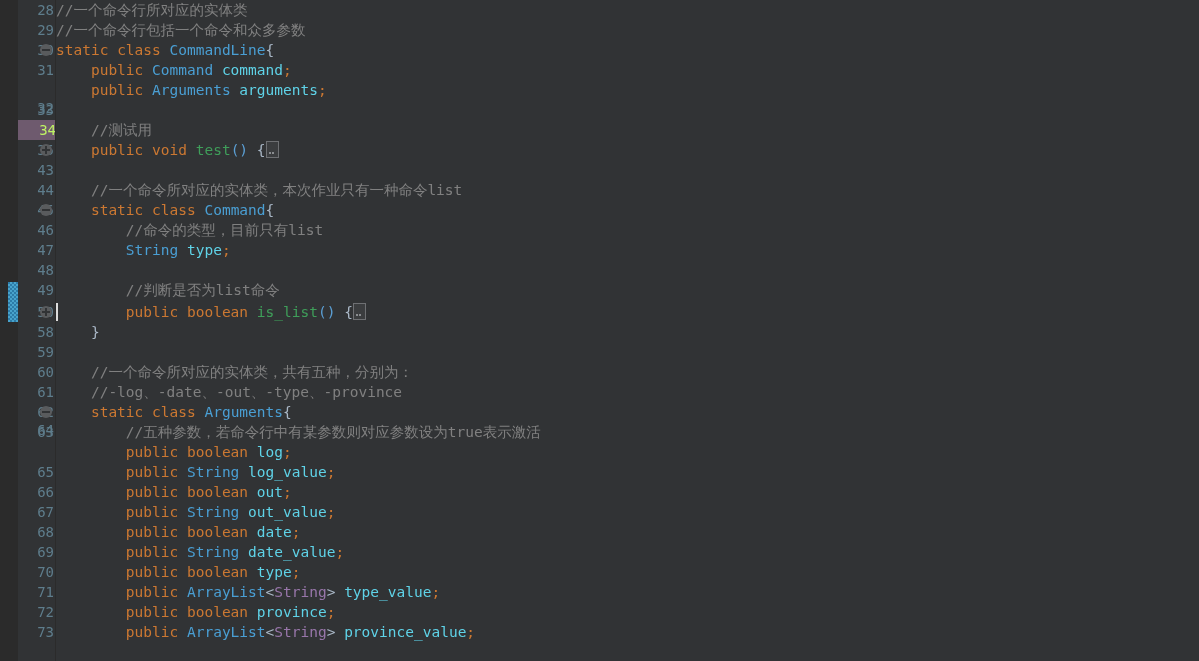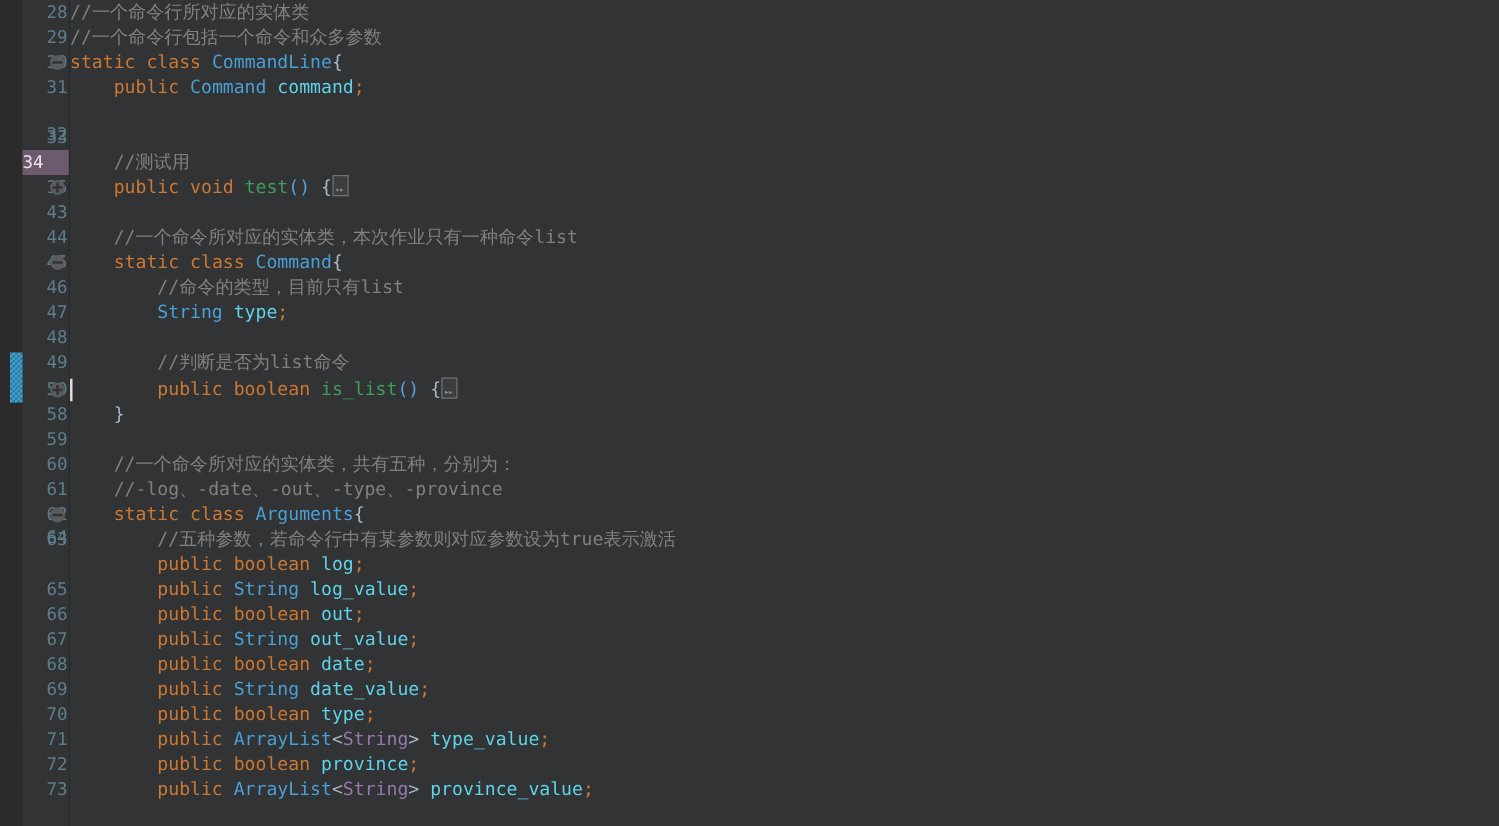--- a/index.html
+++ b/index.html
@@ -69,25 +69,25 @@
     height: 20px;
     line-height: 20px;
     text-align: right;
     font-size: 14px;
     color: #606366;
     letter-spacing: 0px;
   }
   .ln.num-color { color: #5e7d8c; }
   .ln.highlight {
     background: #6e5a6e;
-    color: #e5e5e5;
+    color: #bef264;
     right: 0px;
     width: 38px;
     padding-right: 0;
-    text-align: left;
+    text-align: right;
   }
 
   
   .fold {
     position: absolute;
     left: 40px;
     width: 12px;
     height: 12px;
     border-radius: 50%;
     background: #595b5d;
@@ -185,20 +185,21 @@
   <div class="code-area"></div>
 
   <div class="code-line" style="top:0px;"><span class="cmt">//一个命令行所对应的实体类</span></div>
 
   <div class="code-line" style="top:20px;"><span class="cmt">//一个命令行包括一个命令和众多参数</span></div>
 
   <div class="code-line" style="top:40px;"><span class="kw">static</span> <span class="kw">class</span> <span class="cls">CommandLine</span><span class="pln">{</span></div>
 
   <div class="code-line" style="top:60px;">    <span class="kw">public</span> <span class="cls">Command</span> <span class="fld">command</span><span class="kw">;</span></div>
 
+  <div class="code-line" style="top:80px;">    <span class="kw">public</span> <span class="cls">Arguments</span> <span class="fld">arguments</span><span class="kw">;</span></div>
 
   <div class="code-line" style="top:100px;"></div>
 
   <div class="code-line" style="top:120px;">    <span class="cmt">//测试用</span></div>
 
   <div class="code-line" style="top:140px;">    <span class="kw">public</span> <span class="kw">void</span> <span class="meth">test</span><span class="paren">()</span> <span class="pln">{</span><span class="foldbox"></span></div>
 
   <div class="code-line" style="top:160px;"></div>
 
   <div class="code-line" style="top:180px;">    <span class="cmt">//一个命令所对应的实体类，本次作业只有一种命令list</span></div>

